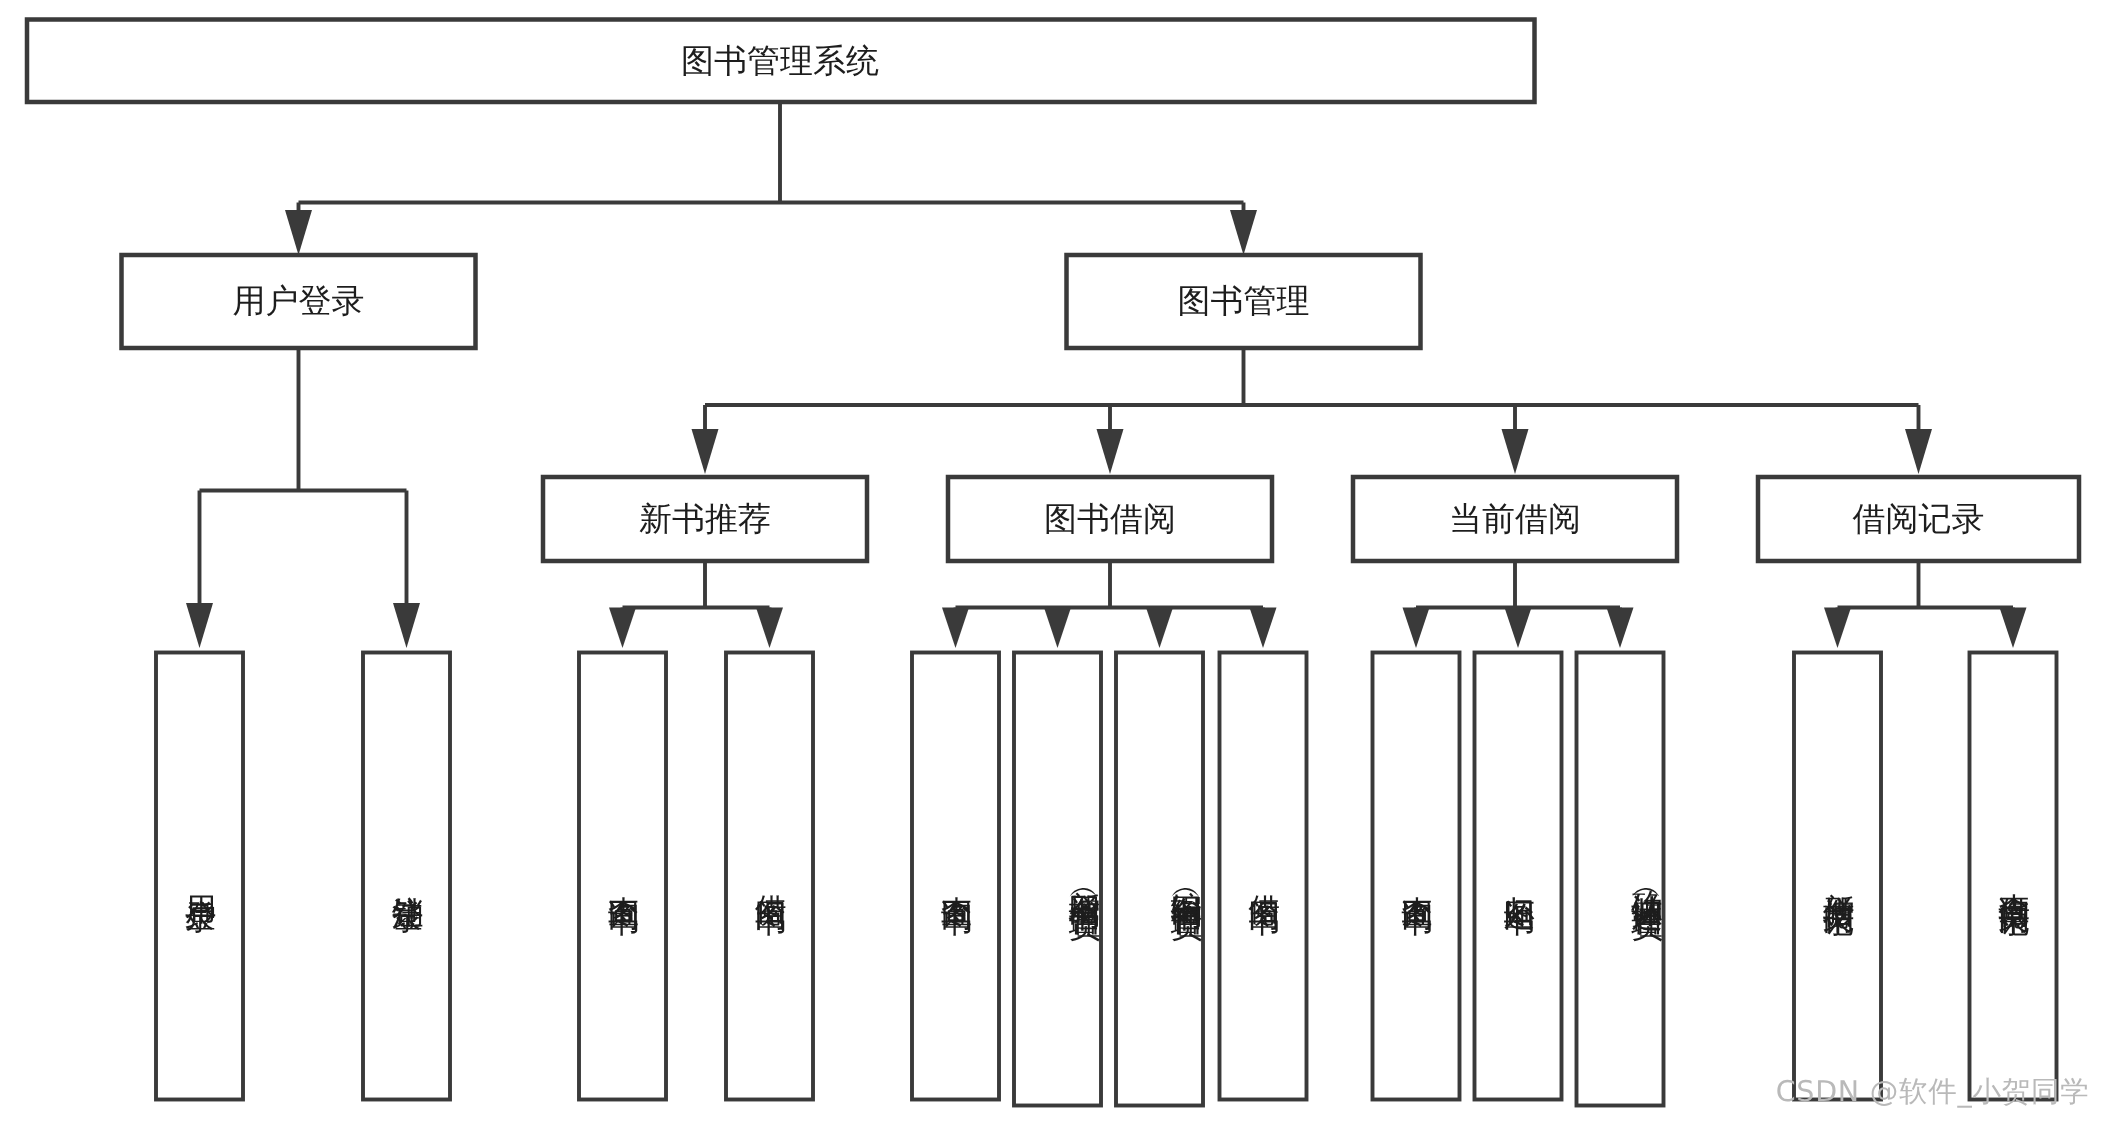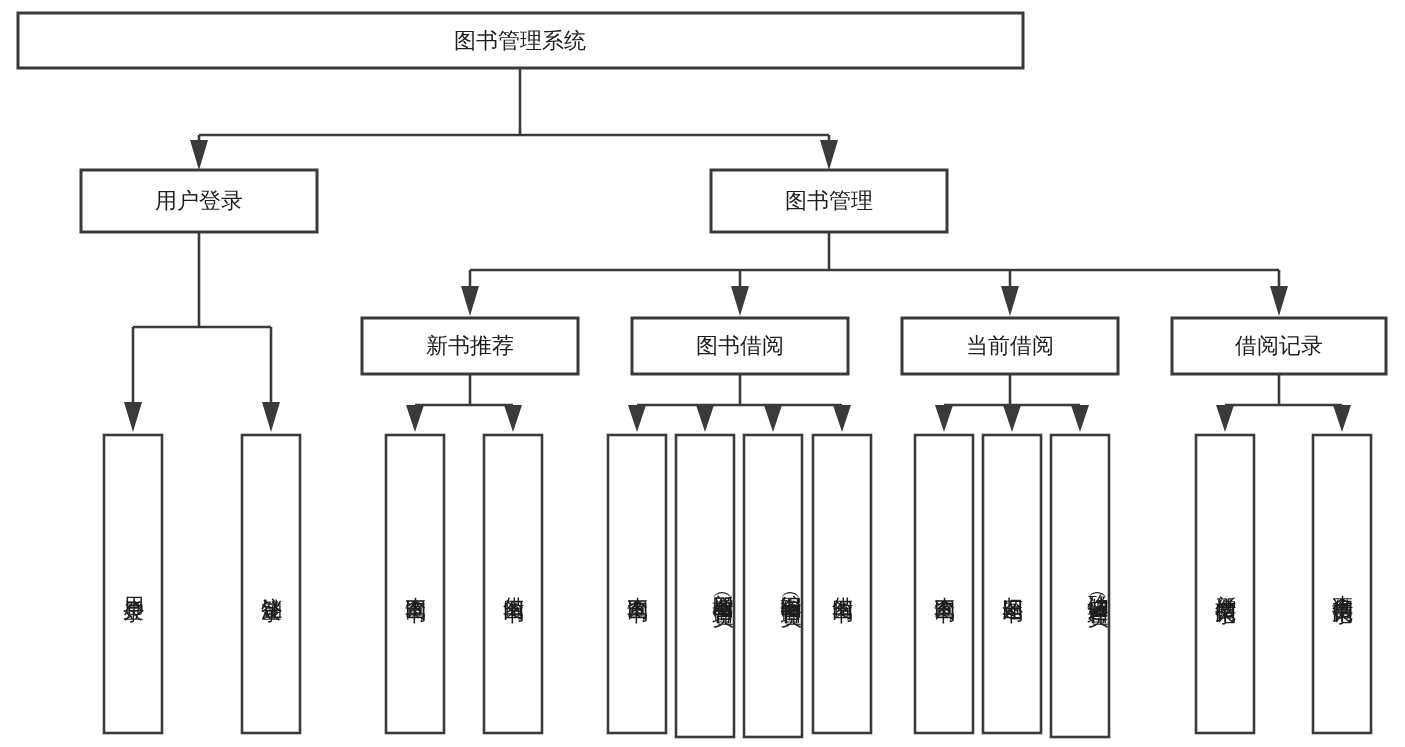--- a/index.html
+++ b/index.html
@@ -217,14 +217,15 @@
   <div class="leaf-label" style="left:608px;  top:435px; width:58px; height:298px;">查询图书</div>
   <div class="leaf-label" style="left:676px;  top:438px; width:58px; height:296px; align-items:flex-start;">新增图书（管理员）</div>
   <div class="leaf-label" style="left:744px;  top:438px; width:58px; height:296px; align-items:flex-start;">编辑图书（管理员）</div>
   <div class="leaf-label" style="left:813px;  top:435px; width:58px; height:298px;">借阅图书</div>
   <div class="leaf-label" style="left:915px;  top:435px; width:58px; height:298px;">查询图书</div>
   <div class="leaf-label" style="left:983px;  top:435px; width:58px; height:298px;">归还图书</div>
   <div class="leaf-label" style="left:1051px; top:438px; width:58px; height:296px; align-items:flex-start;">确认归还（管理员）</div>
   <div class="leaf-label" style="left:1196px; top:435px; width:58px; height:298px;">新增借阅记录</div>
   <div class="leaf-label" style="left:1313px; top:435px; width:58px; height:298px;">查询借阅记录</div>
 
+  <div class="watermark">CSDN @软件_小贺同学</div>
 
 </div>
 
 </body></html>

